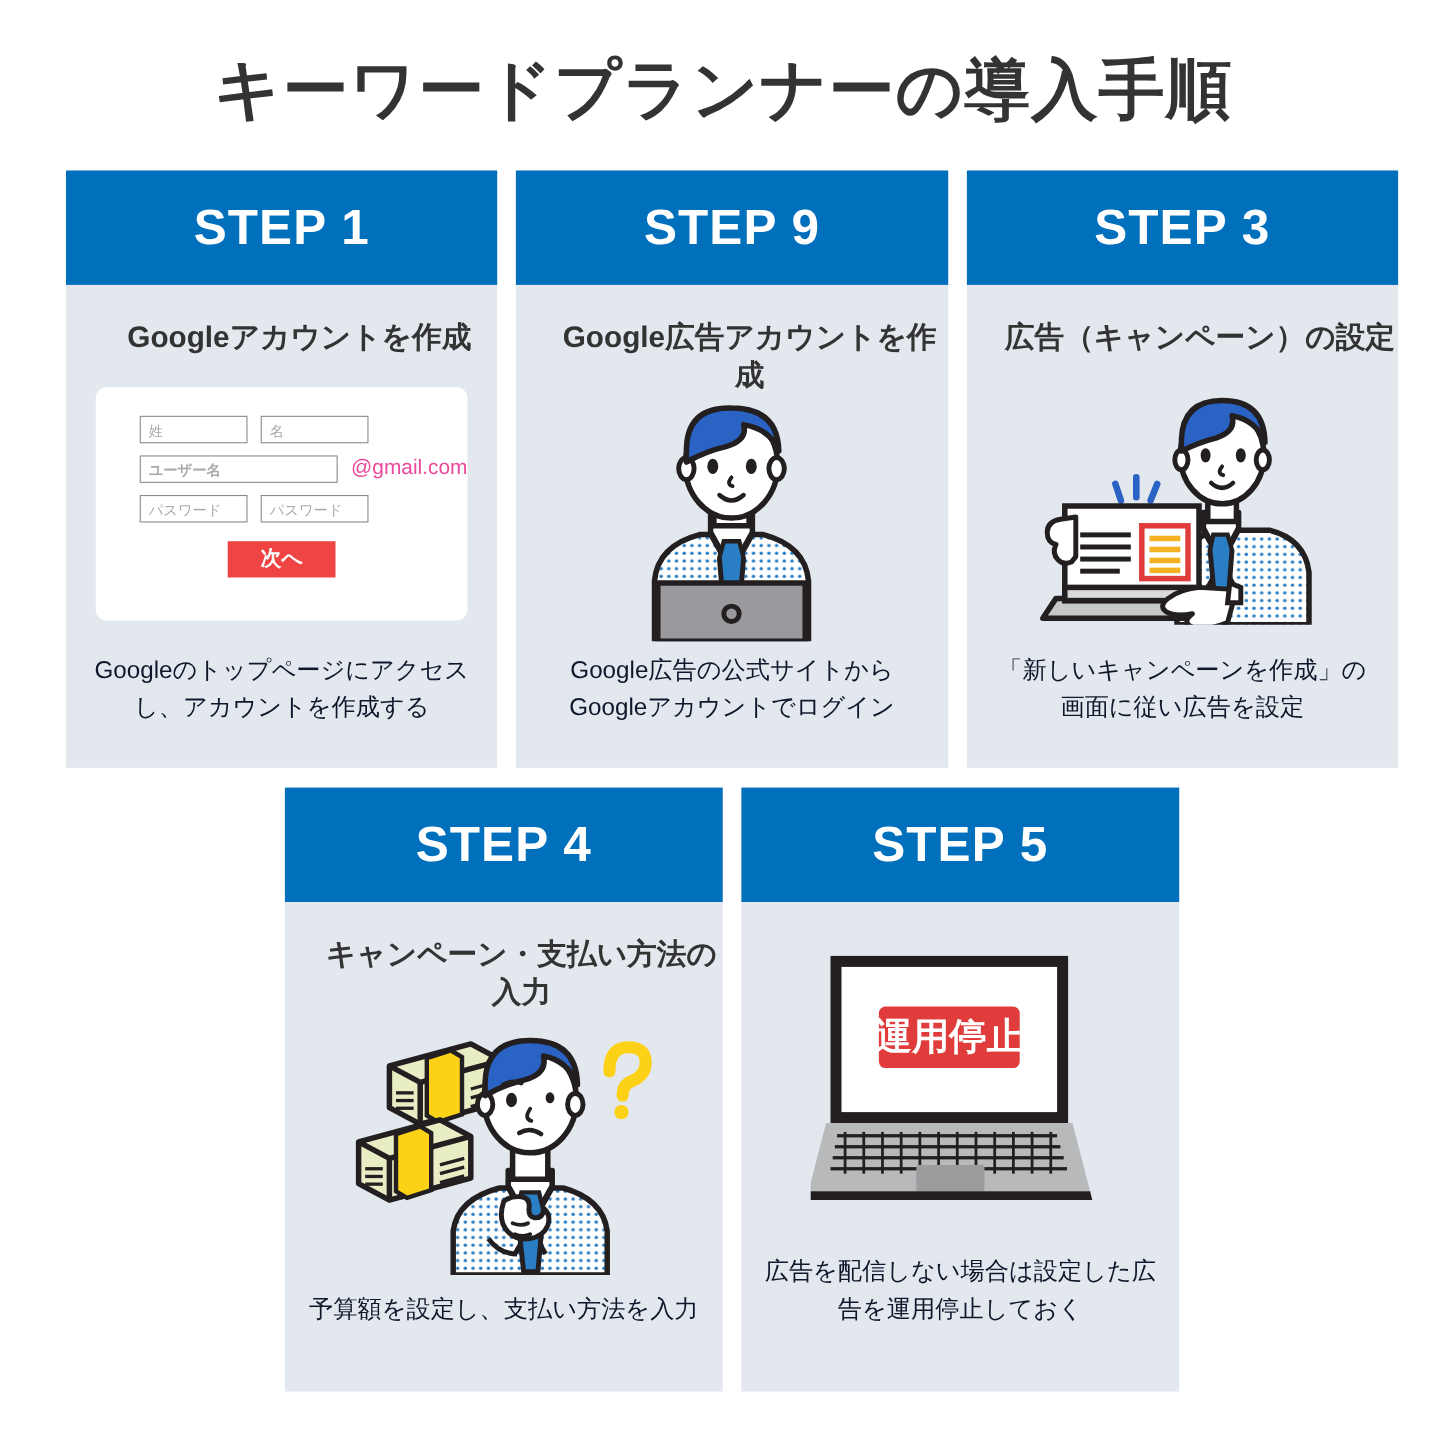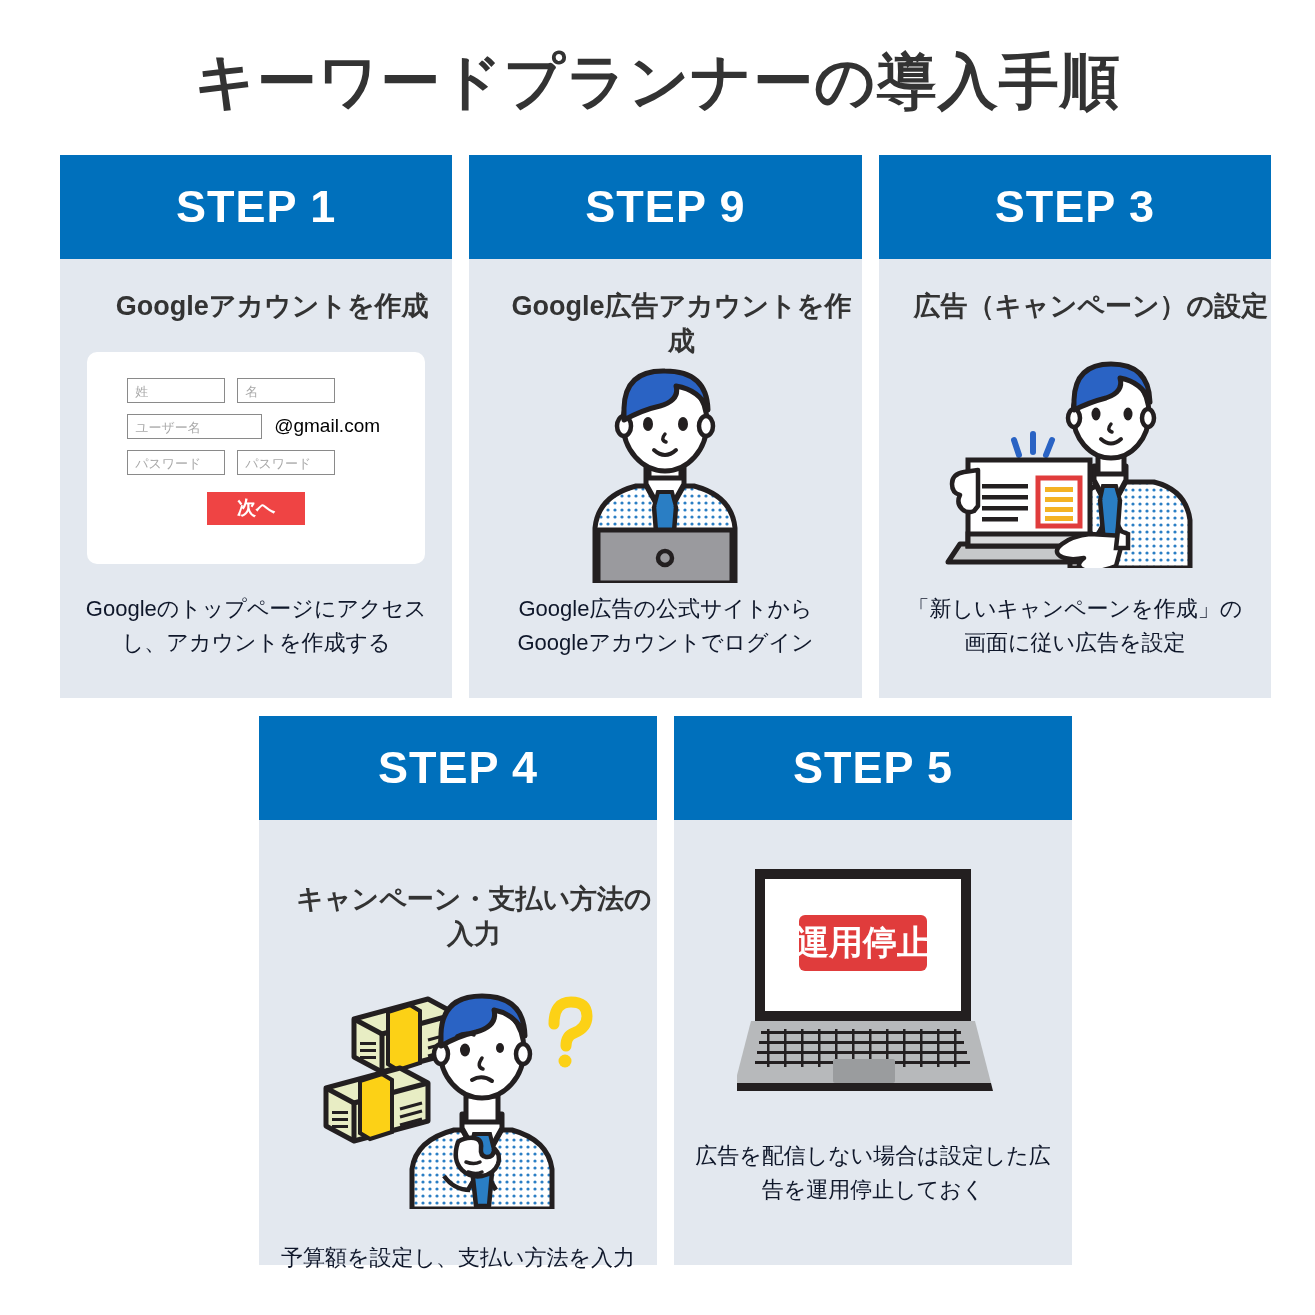--- a/index.html
+++ b/index.html
@@ -45,21 +45,21 @@
   .row-1 { margin-bottom: 18px; }
   .row-2 { justify-content: center; }
 
   .step-card {
     width: 398px;
     background: #e3e8ef;
     display: flex;
     flex-direction: column;
   }
   .row-1 .step-card { height: 543px; }
-  .row-2 .step-card { height: 549px; gap: 32px; }
+  .row-2 .step-card { height: 549px; }
 
   .card-header {
     height: 104px;
     background: #0070bc;
     color: #ffffff;
     display: flex;
     align-items: center;
     justify-content: center;
     font-size: 45px;
     font-weight: 700;
@@ -120,24 +120,24 @@
     height: 25px;
     line-height: 25px;
     font-size: 13px;
     color: #a9a9a9;
     padding-left: 7px;
     box-sizing: border-box;
     white-space: nowrap;
     overflow: hidden;
   }
   .tbox-sm { width: 98px; }
-  .tbox-lg { width: 135px; }
+  .tbox-lg { width: 180px; font-weight: bold; }
   .gmail-suffix {
     font-size: 19px;
-    color: #000000;
+    color: #ec4899;
   }
   .next-btn {
     margin: 17px auto 0 auto;
     width: 98px;
     height: 33px;
     background: #ef4444;
     color: #ffffff;
     font-size: 19px;
     font-weight: 700;
     display: flex;

